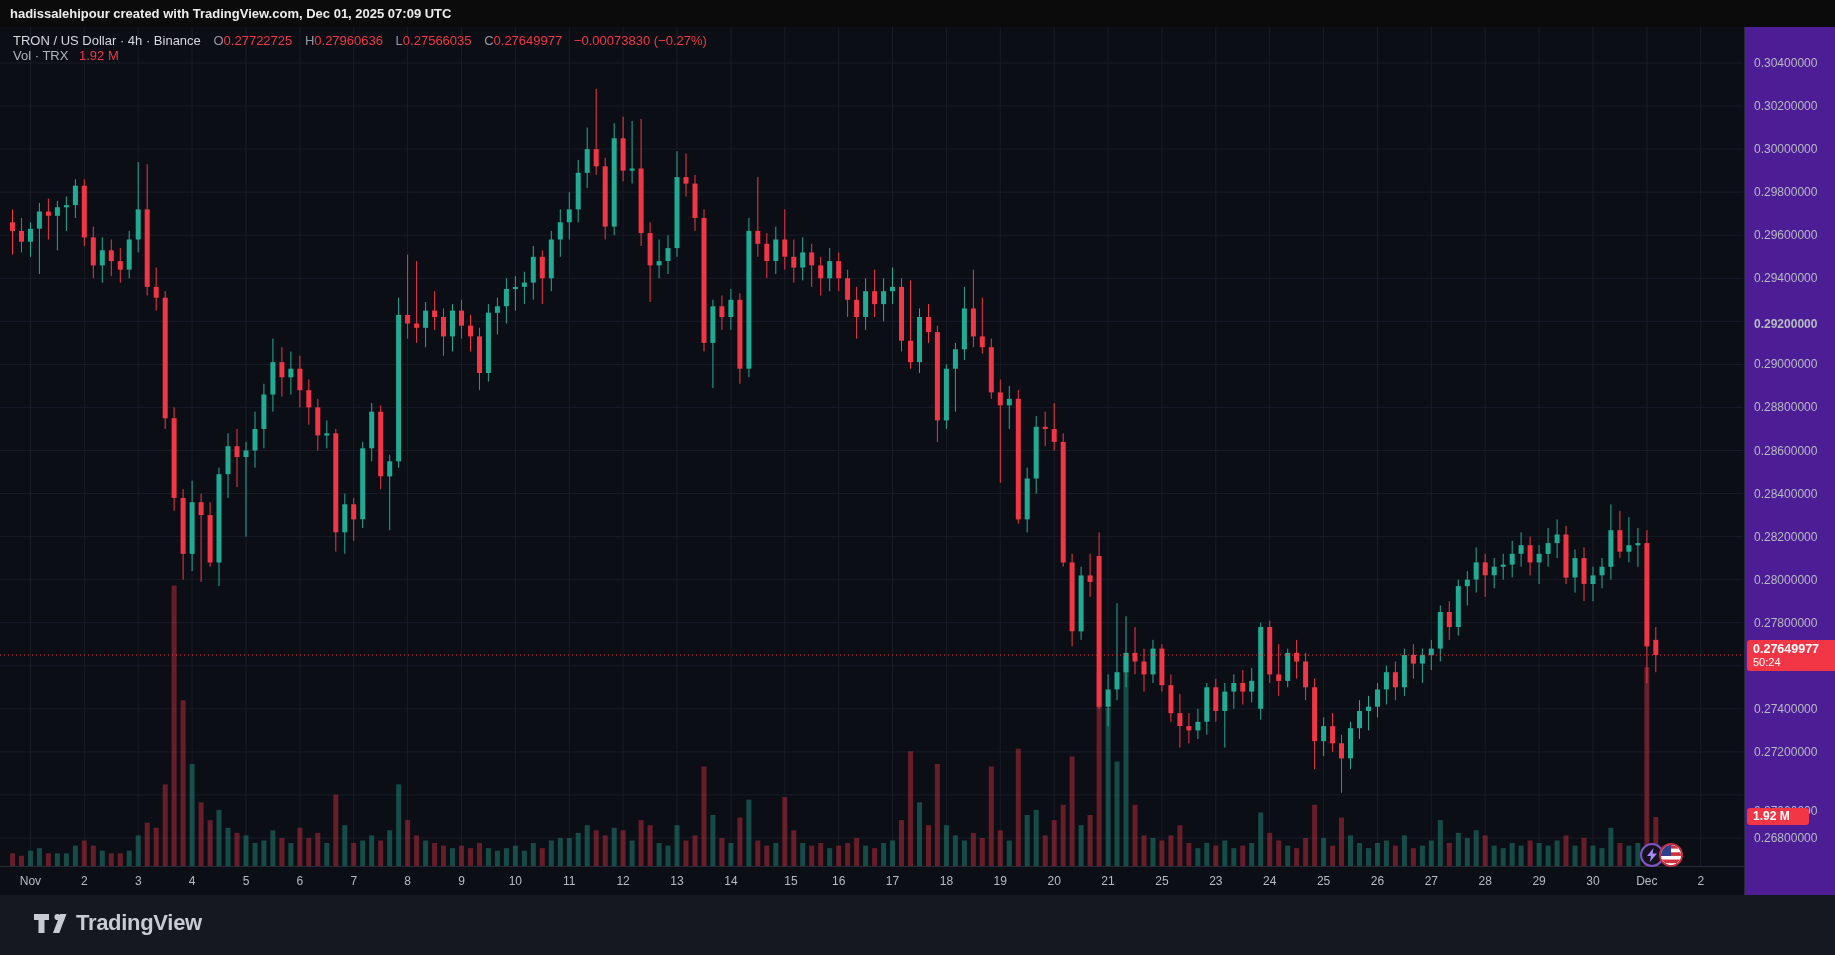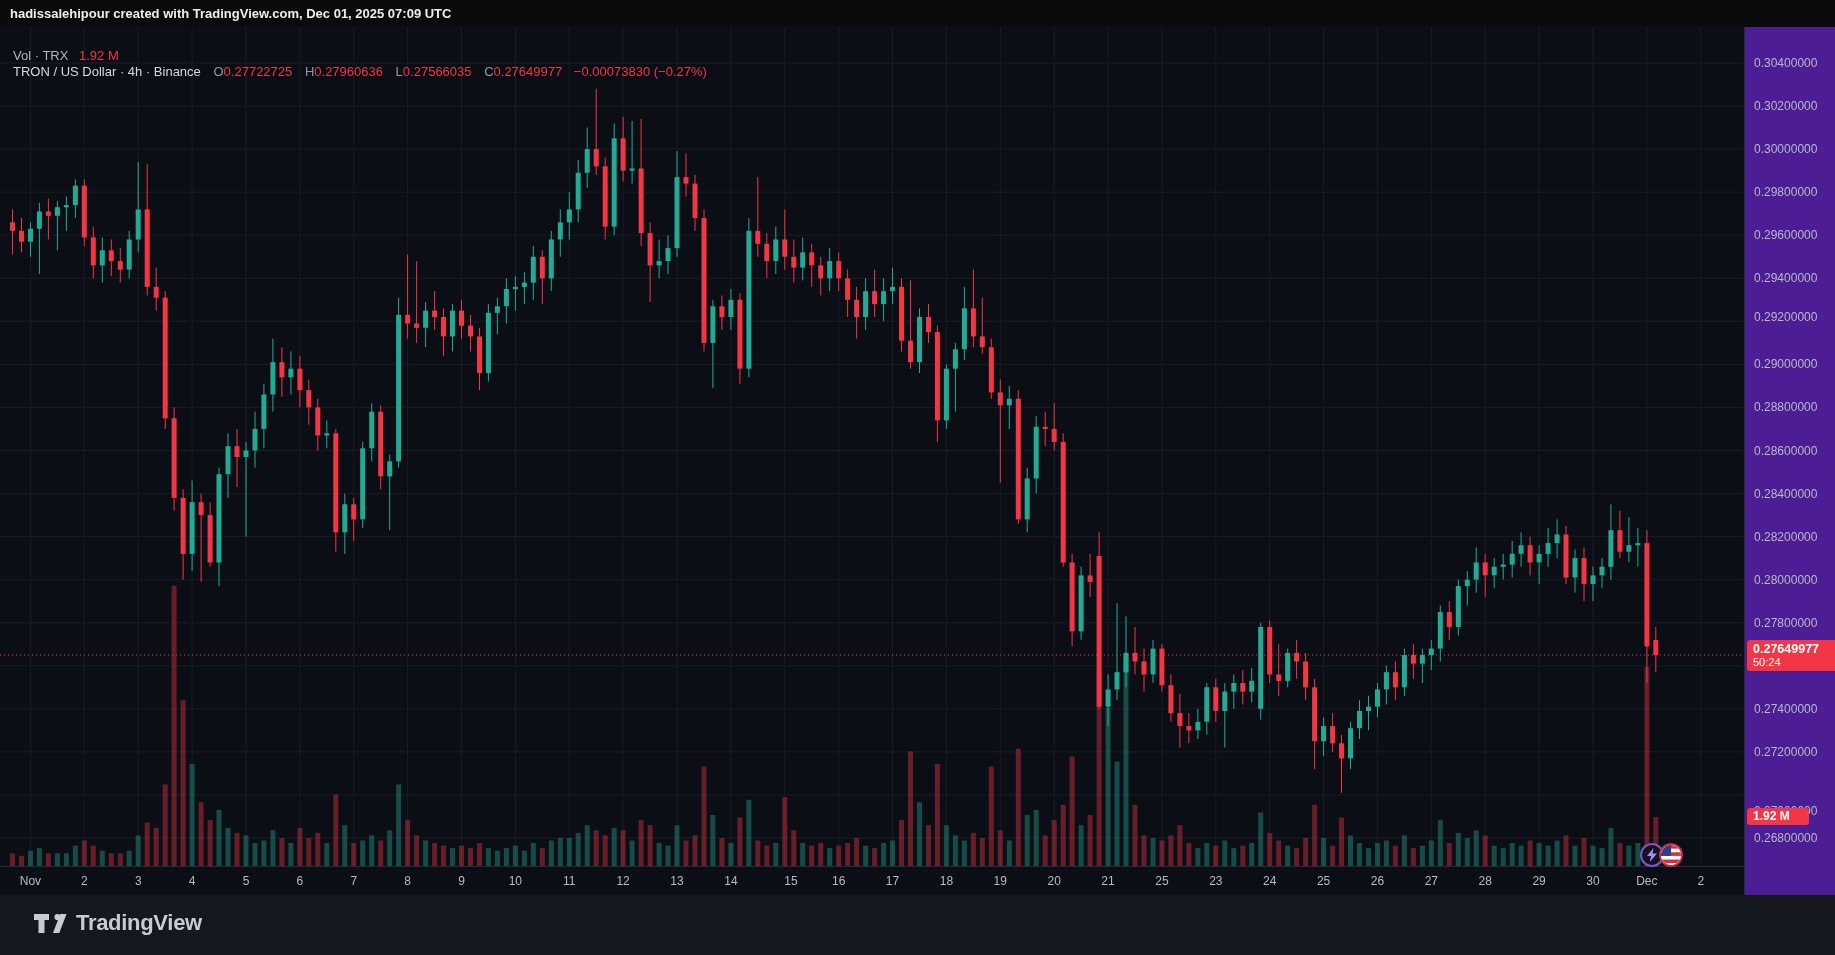--- a/index.html
+++ b/index.html
@@ -2,21 +2,21 @@
 <html><head>
 <meta charset="utf-8">
 <style>
   html,body{margin:0;padding:0;background:#0c0e16;}
   body{position:relative;width:1835px;height:955px;overflow:hidden;
        font-family:"Liberation Sans",sans-serif;-webkit-font-smoothing:antialiased;}
   #topbar{position:absolute;left:0;top:0;width:1835px;height:27px;background:#0b0b0c;
           color:#ededed;font-size:13px;font-weight:bold;line-height:27px;padding-left:10px;
           box-sizing:border-box;z-index:30;}
   #chart-svg{position:absolute;left:0;top:0;z-index:1;}
-  #legend{position:absolute;left:13px;top:33px;z-index:20;font-size:13px;white-space:nowrap;margin-top:31px;}
+  #legend{position:absolute;left:13px;top:33px;z-index:20;font-size:13px;white-space:nowrap;}
   #legend .sym{color:#d6d8dc;}
   #legend .k{color:#9598a1;margin-left:9px;}
   #legend .v{color:#f23645;}
   #legend .chg{color:#f23645;margin-left:8px;}
   #legend-vol{position:absolute;left:13px;top:48px;z-index:20;font-size:13px;}
   #legend-vol .k{color:#b2b5be;}
   #legend-vol .v{color:#f23645;margin-left:7px;}
   #price-axis{position:absolute;left:1744px;top:27px;width:91px;height:868px;
               border-left:1px solid #272b38;background:#4c1d95;z-index:10;}
   .plabel{position:absolute;left:9px;color:#b7bbc3;font-size:12px;}
@@ -663,21 +663,21 @@
   <span class="v">1.92 M</span>
 </div>
 
 <div id="price-axis">
     <div class="plabel" style="top: 29px;">0.30400000</div>
     <div class="plabel" style="top: 72.0556px;">0.30200000</div>
     <div class="plabel" style="top: 115.111px;">0.30000000</div>
     <div class="plabel" style="top: 158.167px;">0.29800000</div>
     <div class="plabel" style="top: 201.222px;">0.29600000</div>
     <div class="plabel" style="top: 244.278px;">0.29400000</div>
-    <div class="plabel" style="top: 283px;">0.29200000</div>
+    <div class="plabel" style="top: 290px; font-weight: bold;">0.29200000</div>
     <div class="plabel" style="top: 330.389px;">0.29000000</div>
     <div class="plabel" style="top: 373.444px;">0.28800000</div>
     <div class="plabel" style="top: 416.5px;">0.28600000</div>
     <div class="plabel" style="top: 459.556px;">0.28400000</div>
     <div class="plabel" style="top: 502.611px;">0.28200000</div>
     <div class="plabel" style="top: 545.667px;">0.28000000</div>
     <div class="plabel" style="top: 588.722px;">0.27800000</div>
     <div class="plabel" style="top: 674.833px;">0.27400000</div>
     <div class="plabel" style="top: 717.889px;">0.27200000</div>
     <div class="plabel" style="top: 777px;">0.27000000</div>

